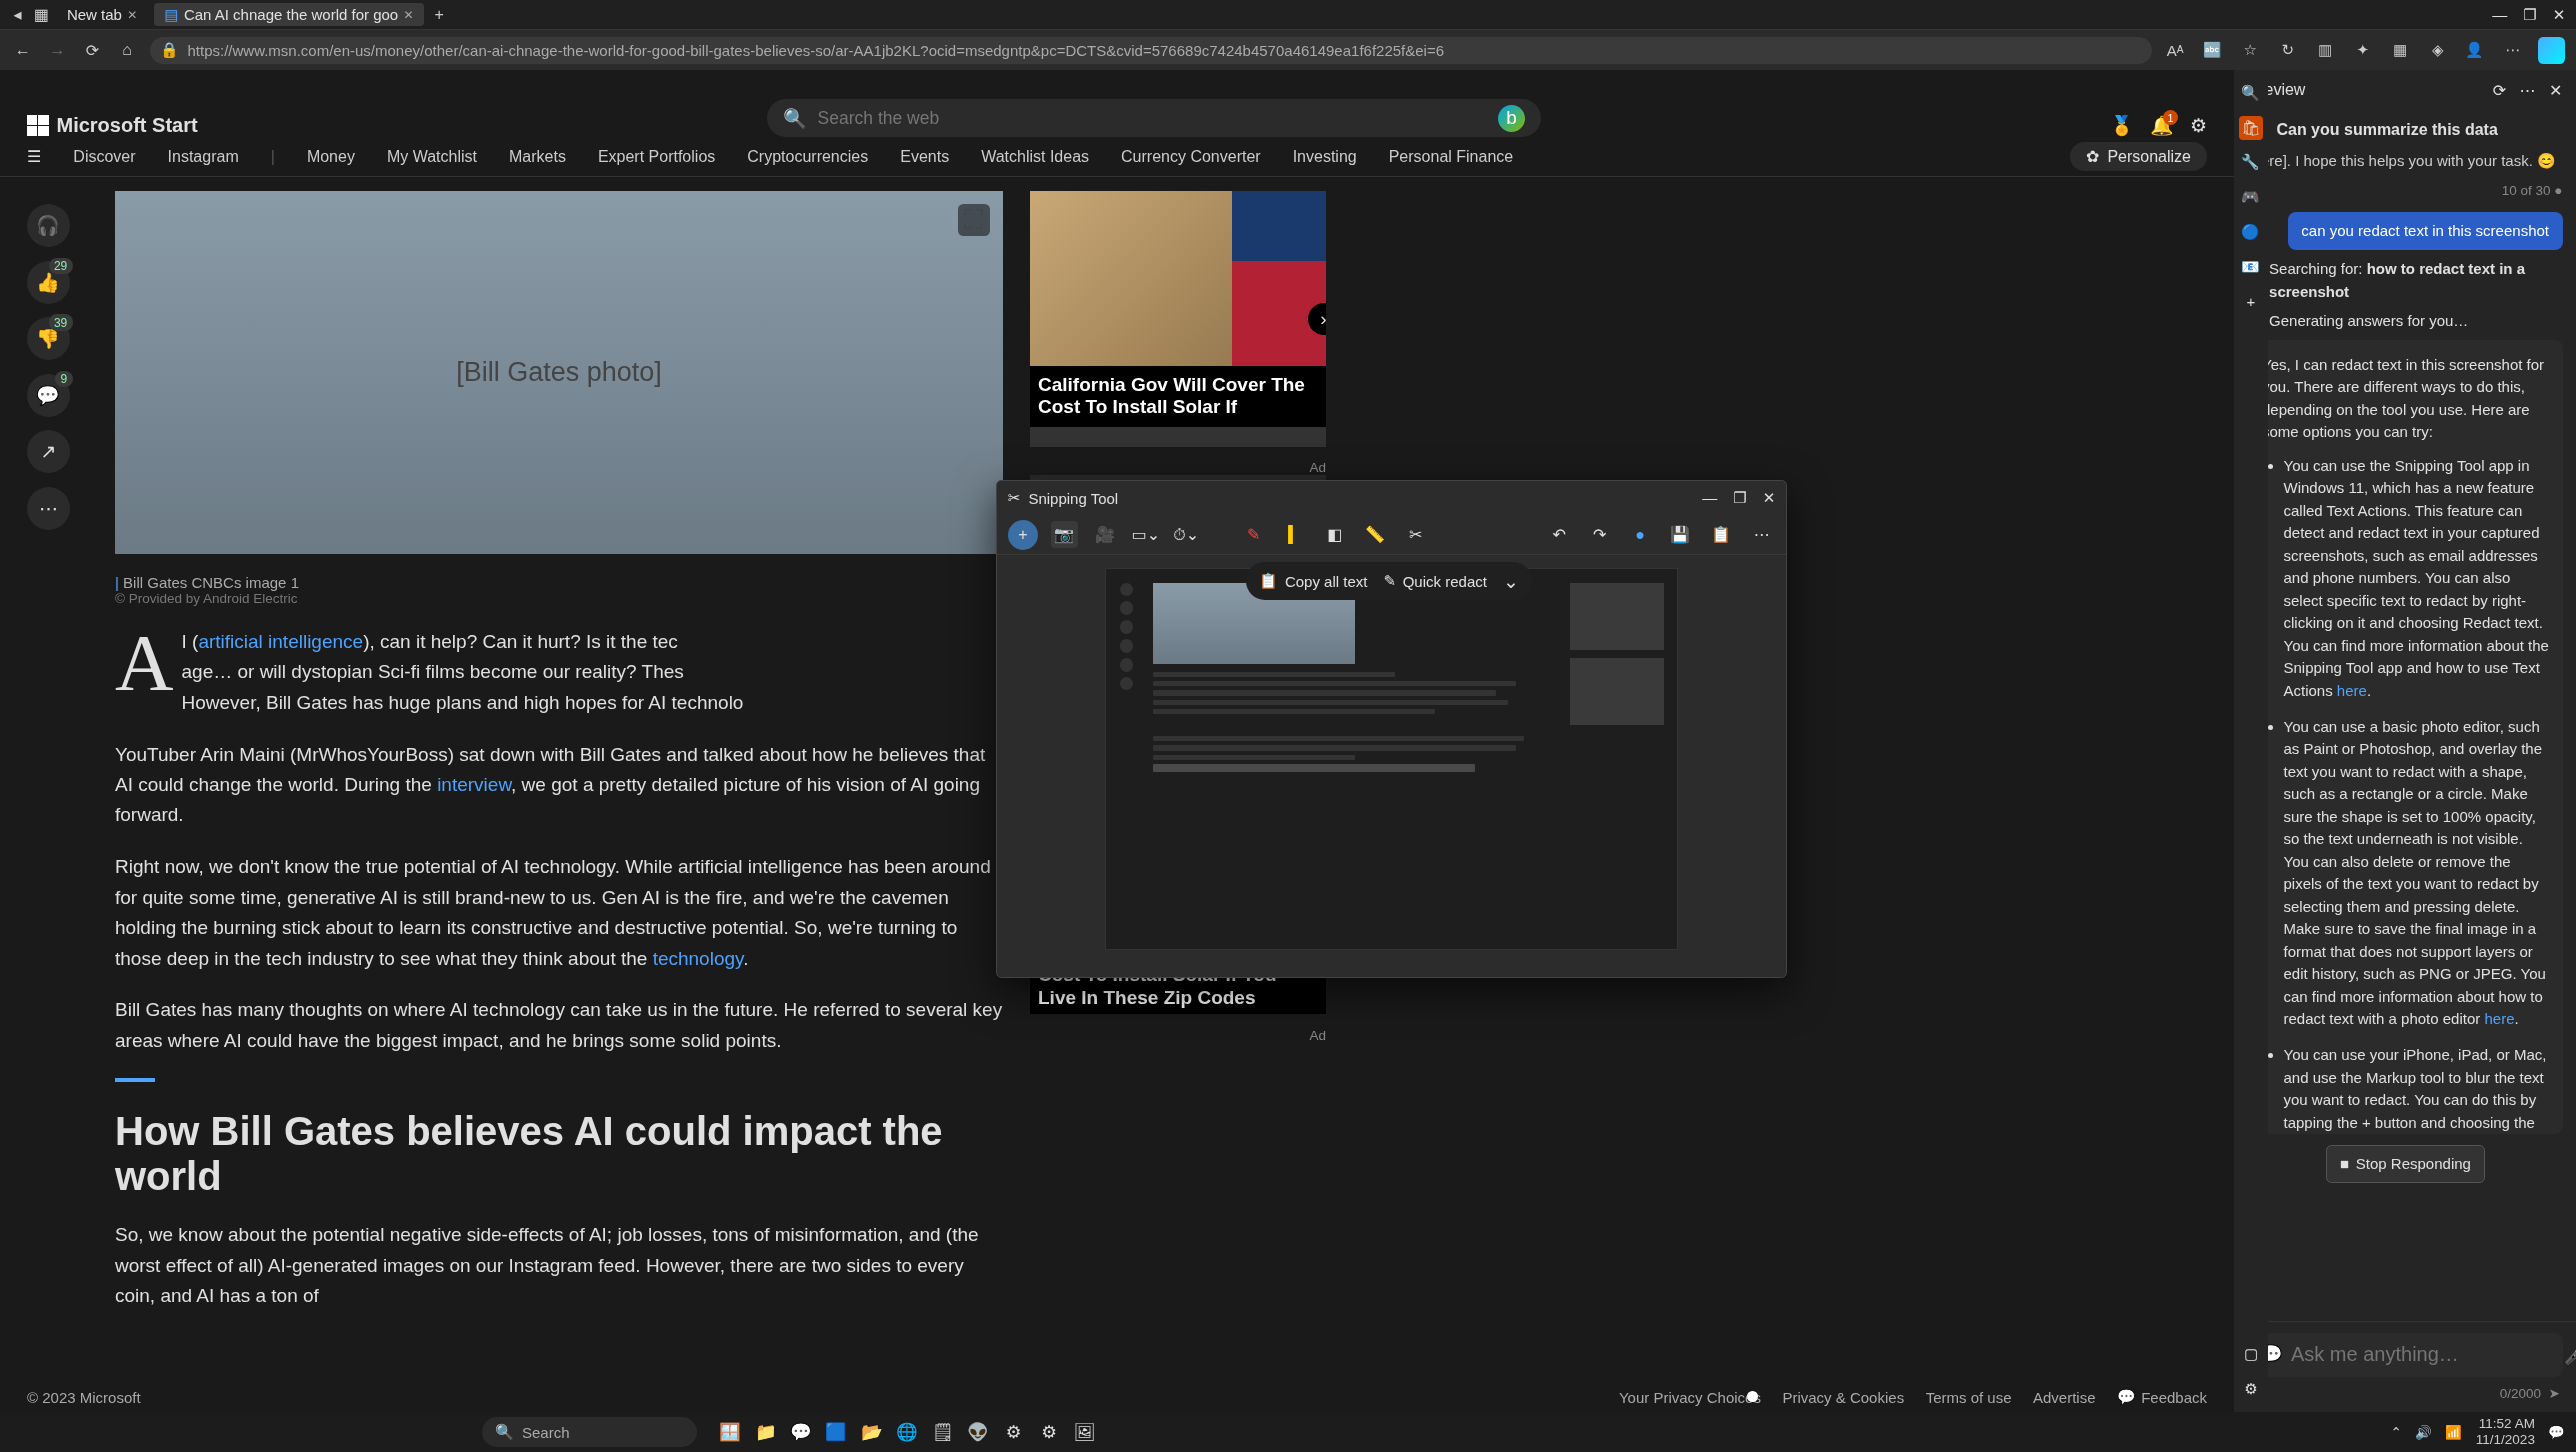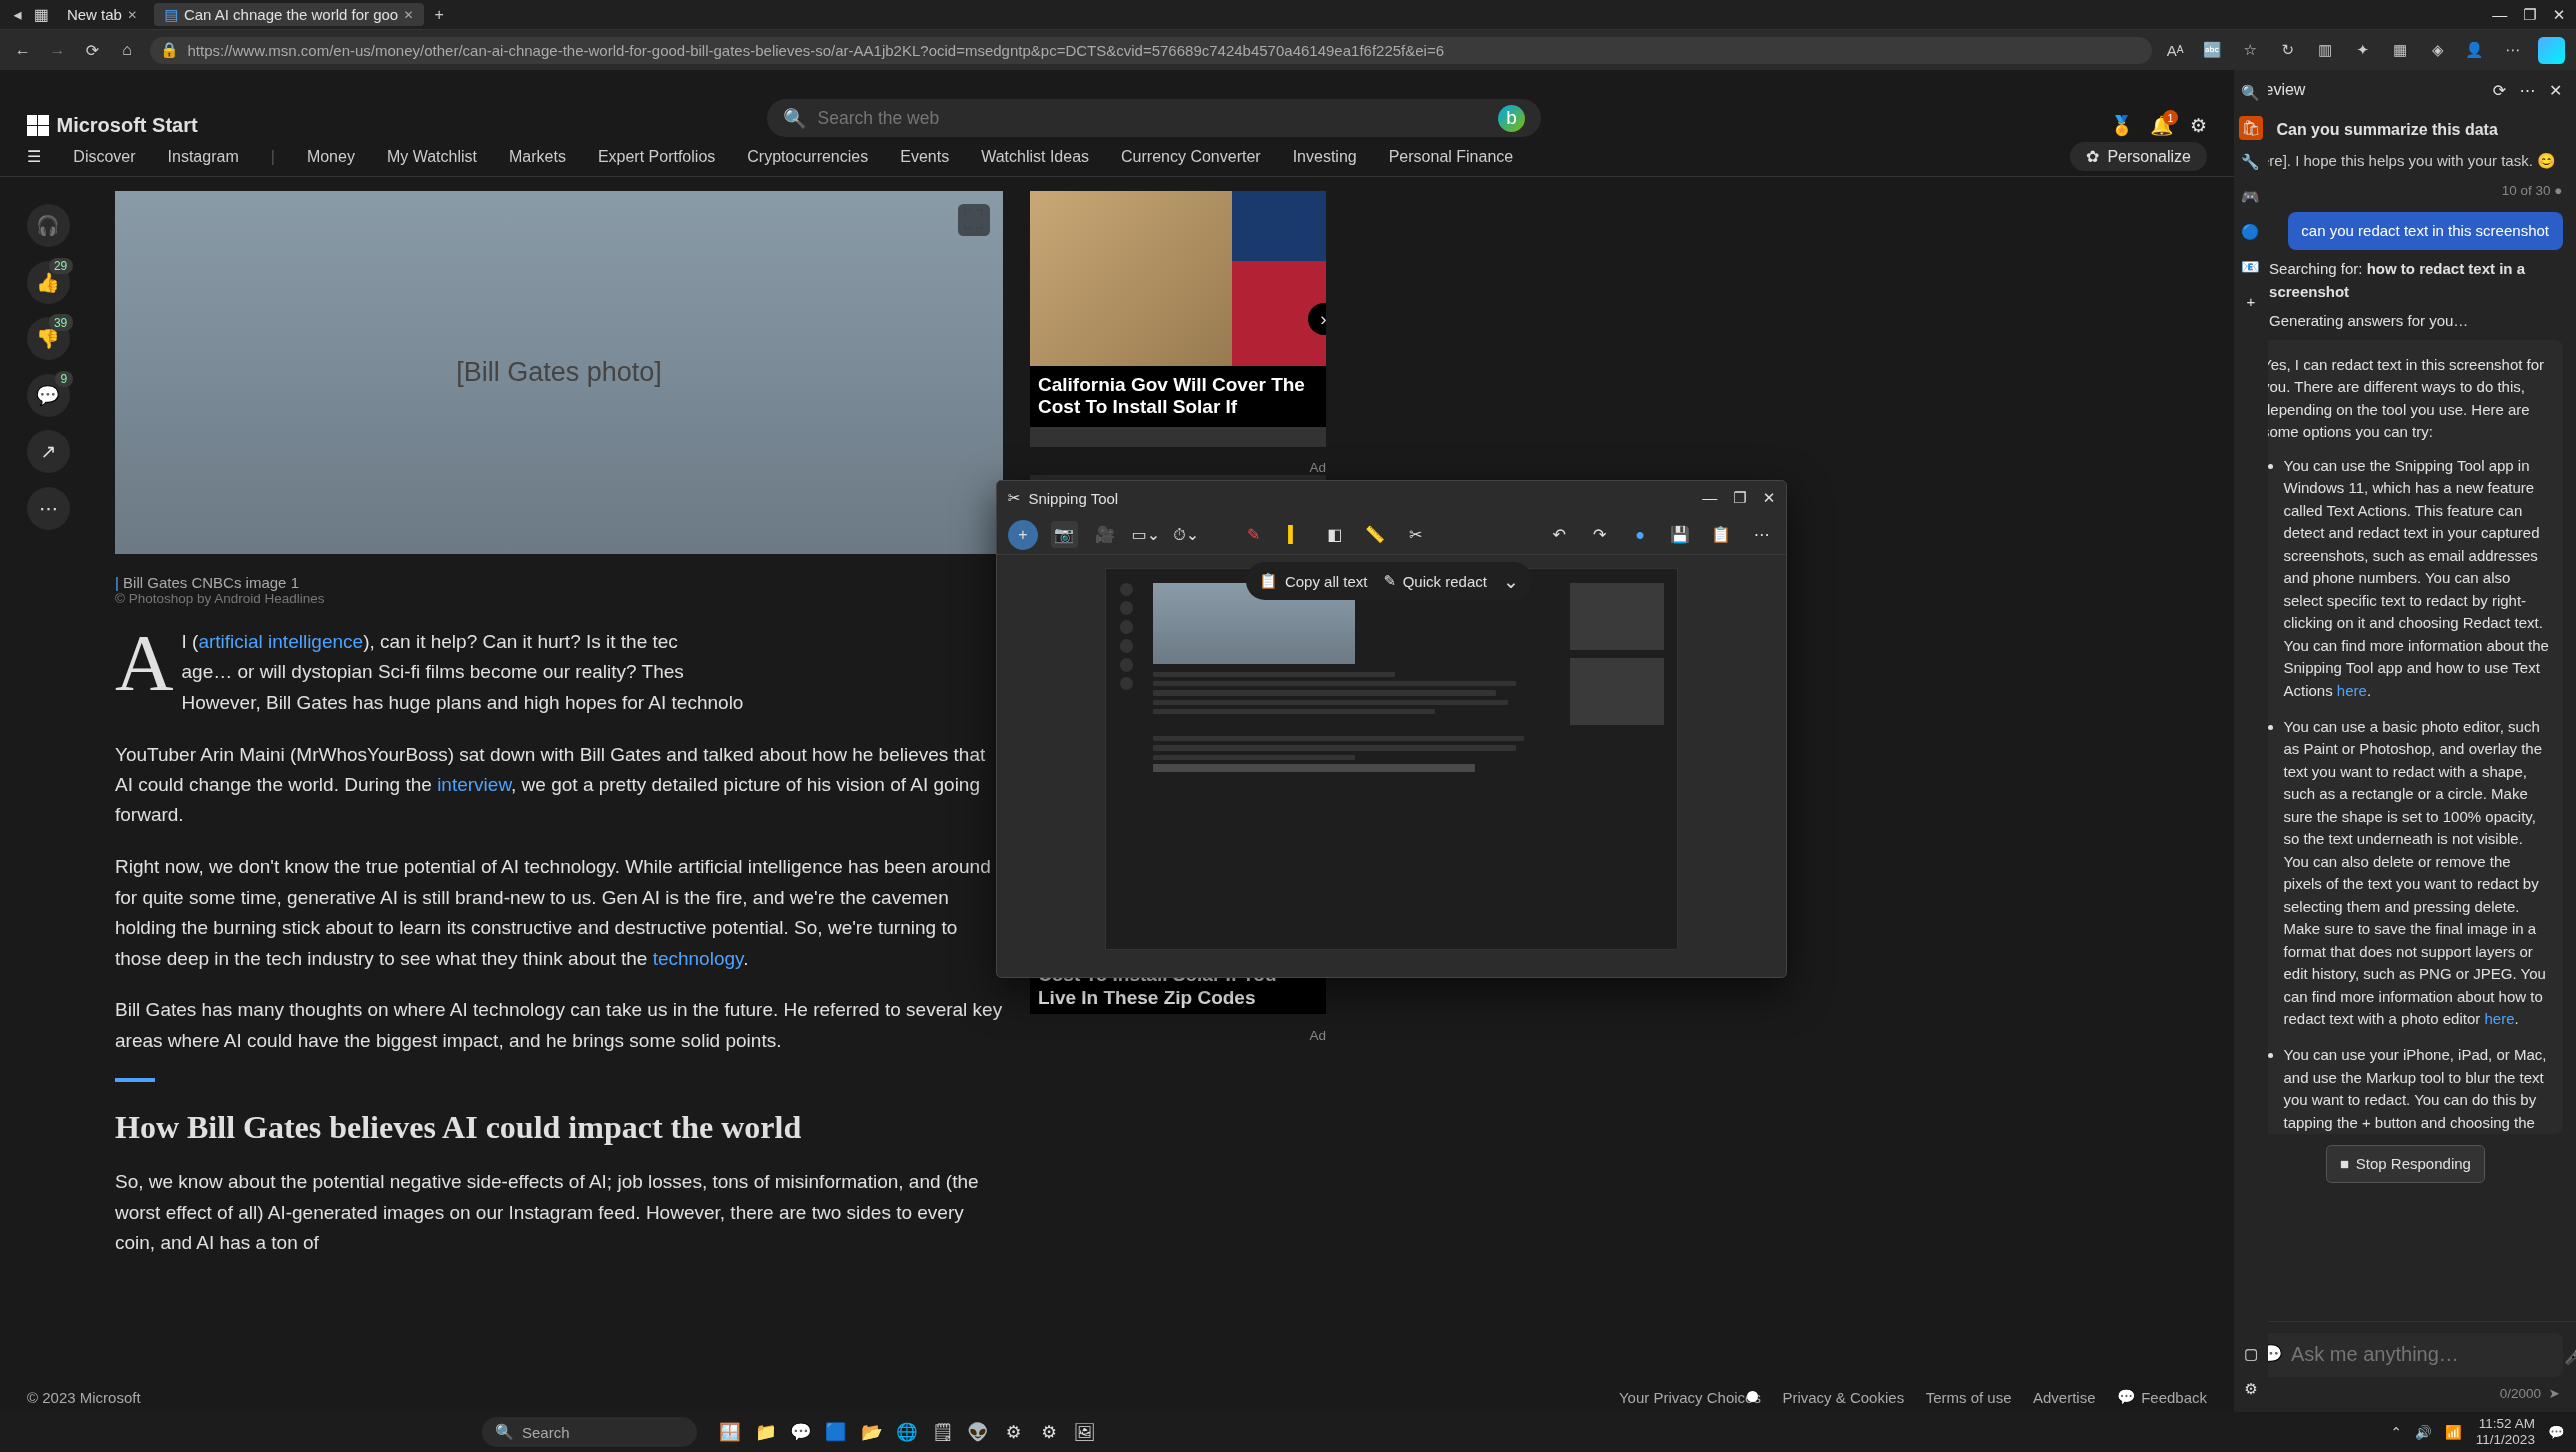--- a/index.html
+++ b/index.html
@@ -46,21 +46,21 @@
 .hero{width:100%;height:363px;background:linear-gradient(180deg,#8a9ba8,#6b7a85);position:relative;display:flex;align-items:center;justify-content:center;color:#444;font-size:27px}
 .expand-btn{position:absolute;top:13.5px;right:13.5px;width:32px;height:32px;background:rgba(0,0,0,0.5);border-radius:5.4px;display:flex;align-items:center;justify-content:center}
 .caption{font-size:15px;color:#aaa;margin-top:20px}
 .caption-sub{font-size:13.5px;color:#777}
 .drop{font-size:81px;float:left;line-height:0.9;margin-right:8px;font-family:Georgia,serif}
 .para{font-size:19px;line-height:1.6;margin:21.5px 0}
 .para a{color:#4da3ff;text-decoration:none}
 .ad-box{background:#2b2b2b;padding:21.5px;margin:21.5px 0;border-radius:2.7px}
 .ad-title{font-size:19px;font-weight:600}
 .ad-meta{font-size:13.5px;color:#888;margin-top:27px}
-.h2{font-size:32px;font-family:Liberation Serif, serif;margin:27px 0 16px}
+.h2{font-size:40px;font-family:Liberation Sans, sans-serif;margin:27px 0 16px}
 .h2-line{width:40px;height:4px;background:#4da3ff;margin-bottom:10.8px}
 
 .ad-col{width:296px}
 .ad-card{width:296px;height:256px;background:#333;position:relative;margin-bottom:13.5px;overflow:hidden}
 .ad-img{width:100%;height:175px;background:linear-gradient(135deg,#c9a876,#8b6f47);position:relative}
 .ad-flag{position:absolute;right:0;top:0;width:94px;height:175px;background:linear-gradient(180deg,#1a3a6e 40%,#b22234 40%)}
 .ad-text{padding:8px;background:#000}
 .ad-text h4{font-size:19px;color:#fff;line-height:1.2}
 .ad-nav{position:absolute;right:-13.5px;top:50%;transform:translateY(-50%);width:32px;height:32px;background:#000;border-radius:50%;display:flex;align-items:center;justify-content:center;font-size:19px}
 .ad-label{position:absolute;top:5.4px;right:5.4px;font-size:12px;color:#aaa}
@@ -243,21 +243,21 @@
         <div class="rail-btn">⋯</div>
       </div>
       <div class="article">
         <div class="hero">
           <span>[Bill Gates photo]</span>
           <div class="expand-btn">⛶</div>
         </div>
         <div class="caption">
           <span style="color:#4da3ff">|</span> <span>Bill Gates CNBCs image 1</span>
         </div>
-        <div class="caption-sub">© Photoshop by Android Headlines</div>
+        <div class="caption-sub">© Provided by Android Electric</div>
         <p class="para">
           <span class="drop">A</span>
           <span>I (</span><a>artificial intelligence</a><span>), can it help? Can it hurt? Is it the tec</span><br>
           <span>age… or will dystopian Sci-fi films become our reality? Thes</span><br>
           <span>However, Bill Gates has huge plans and high hopes for AI technolo</span>
         </p>
         <p class="para">
           <span>YouTuber Arin Maini (MrWhosYourBoss) sat down with Bill Gates and talked about how he believes that AI could change the world. During the </span><a>interview</a><span>, we got a pretty detailed picture of his vision of AI going forward.</span>
         </p>
         <p class="para">

